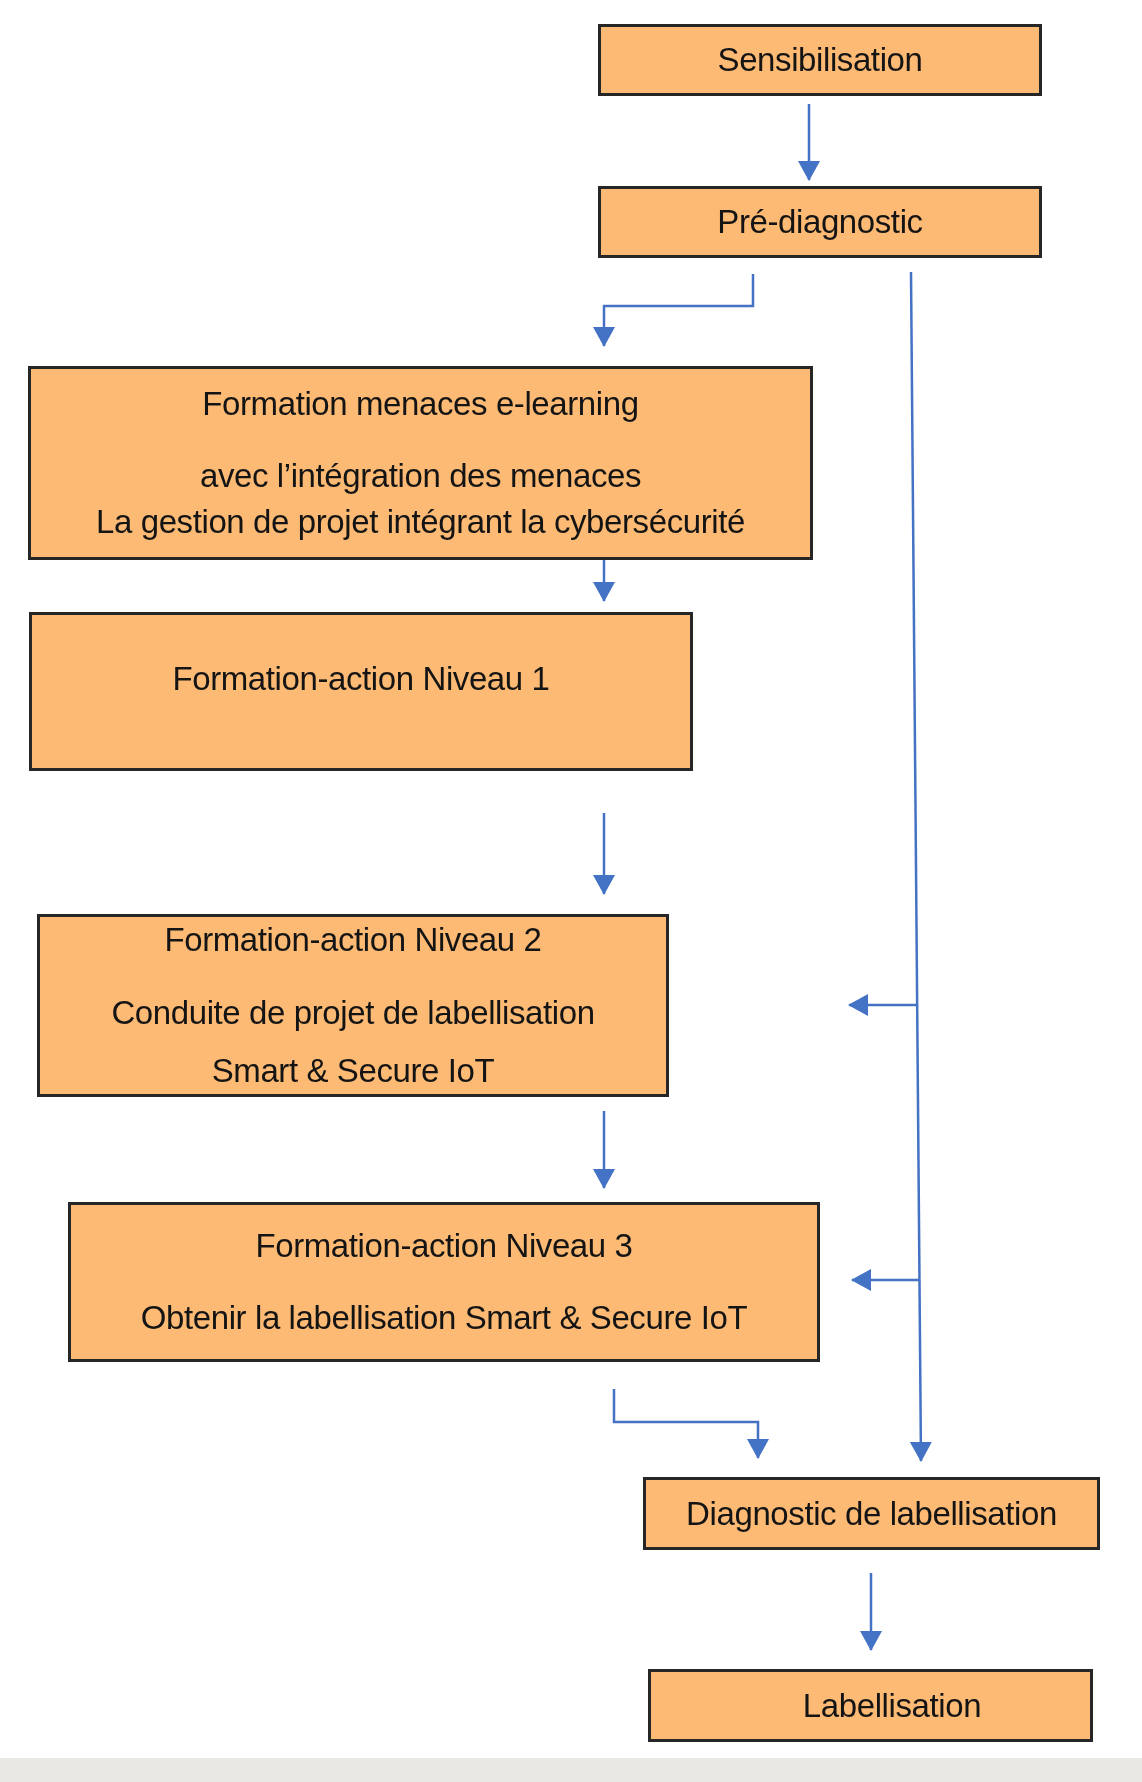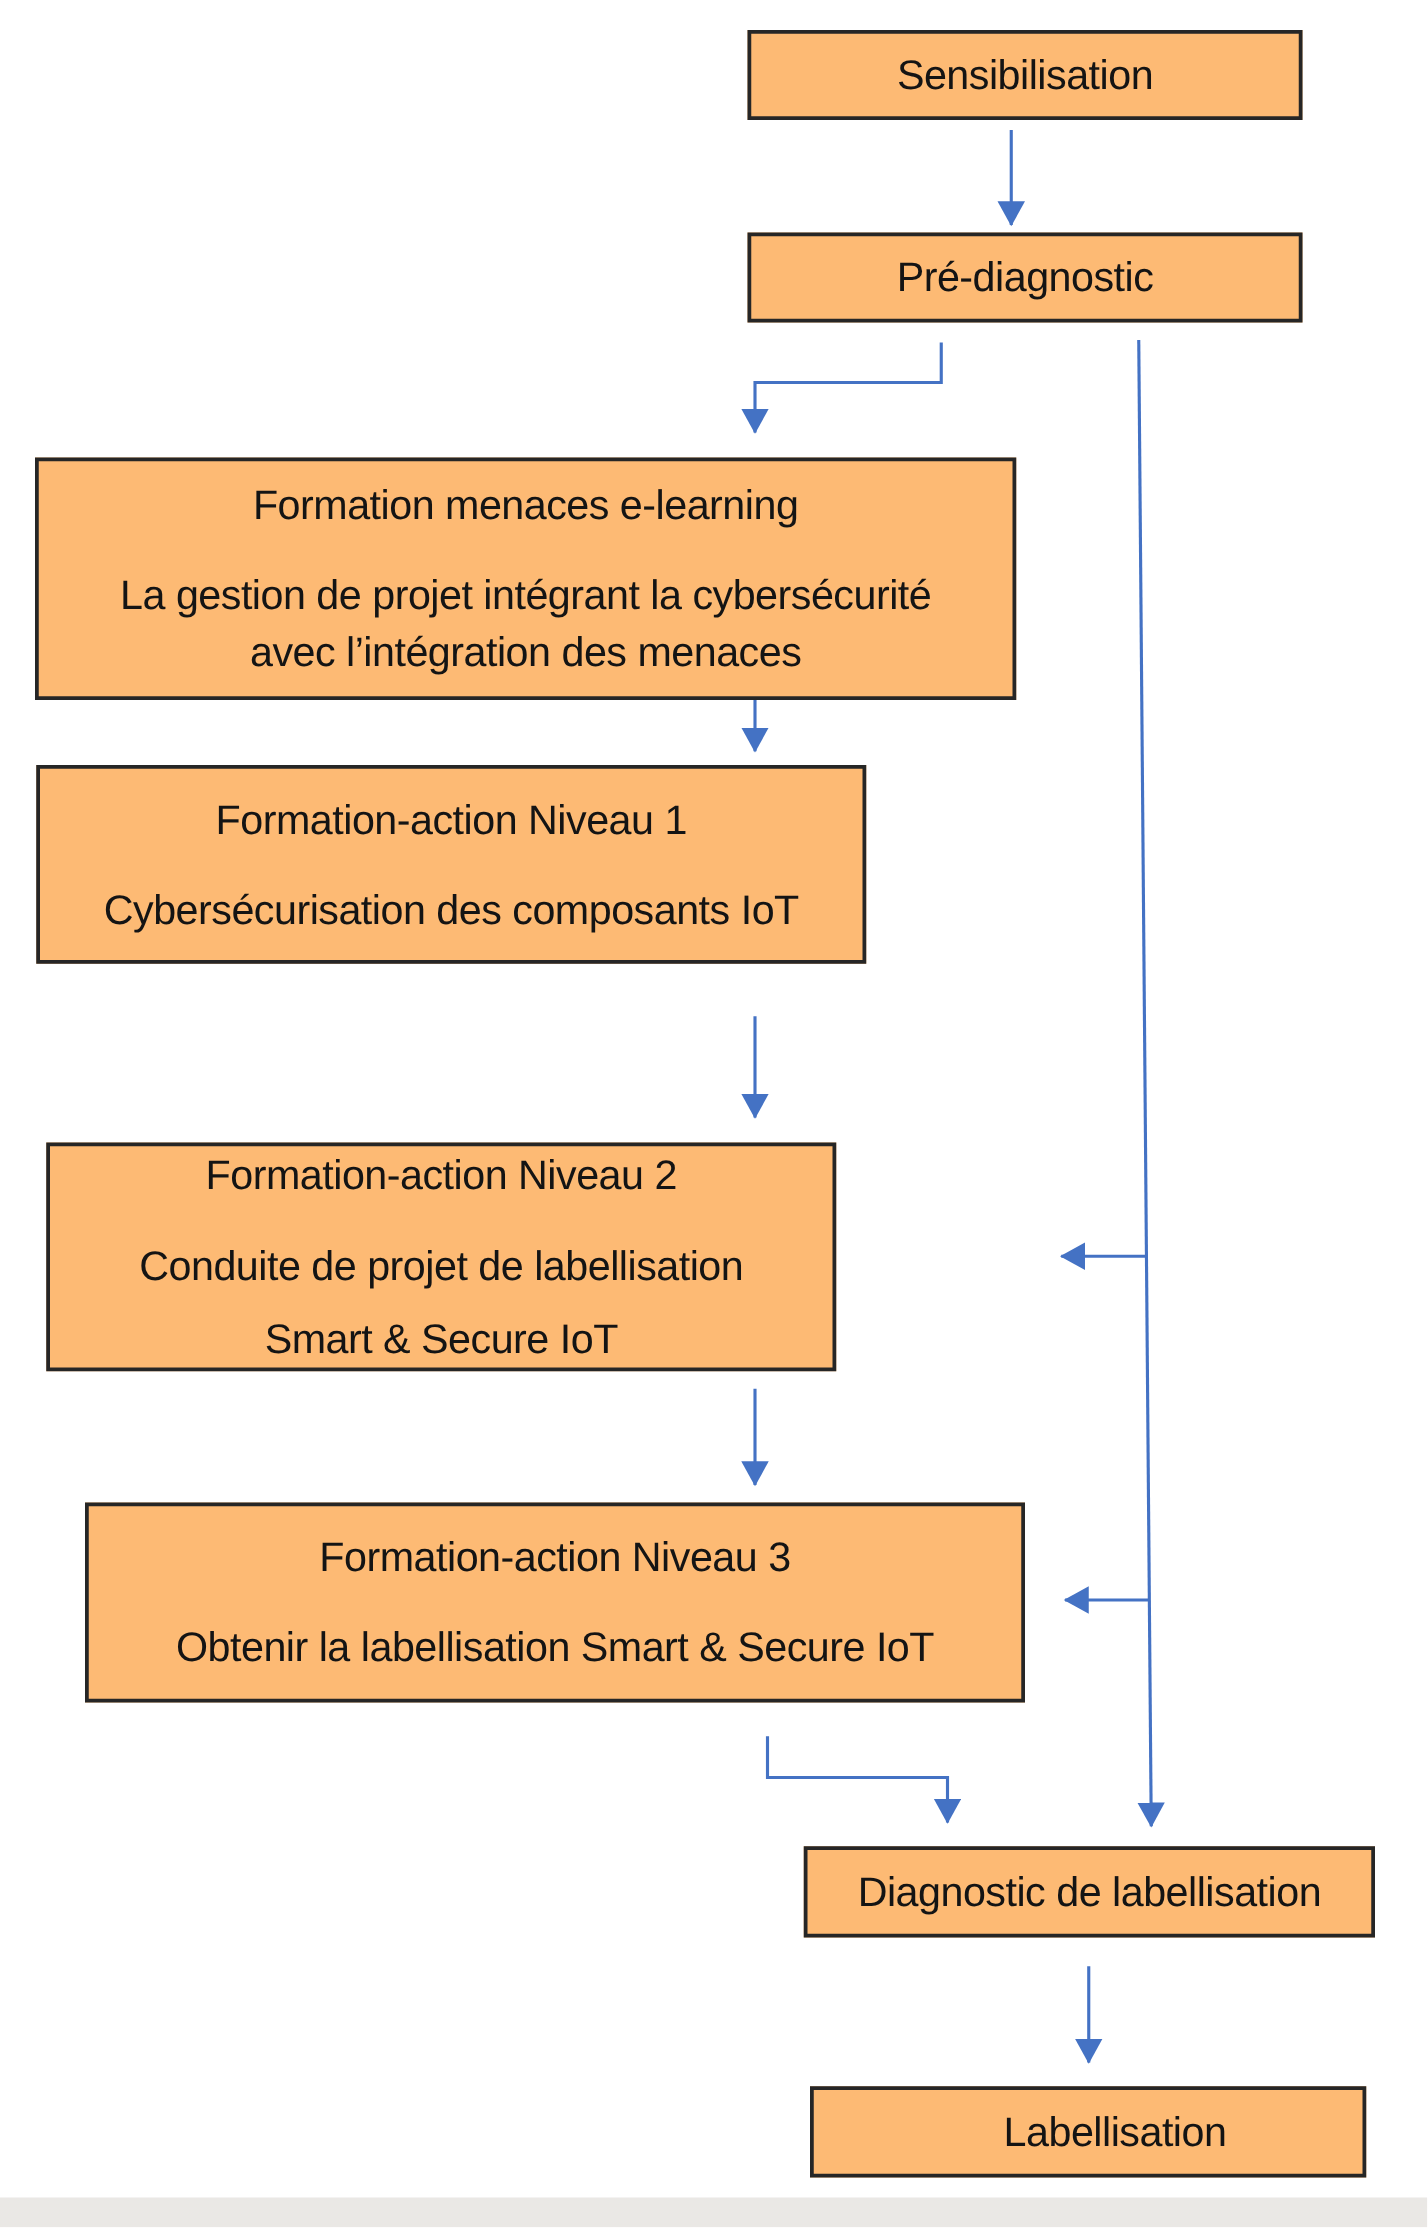--- a/index.html
+++ b/index.html
@@ -78,27 +78,26 @@
 
   <div class="node" style="left: 598px; top: 24px; width: 444px; height: 72px; border-color: rgb(38, 38, 38);">
       <div class="line">Sensibilisation</div>
     </div>
   <div class="node" style="left: 598px; top: 186px; width: 444px; height: 72px; border-color: rgb(38, 38, 38);">
       <div class="line">Pré-diagnostic</div>
     </div>
   <div class="node" style="left: 28px; top: 366px; width: 785px; height: 194px; border-color: rgb(38, 38, 38);">
       <div class="line">Formation menaces e-learning</div>
       <div class="spacer"></div>
+      <div class="line">avec l’intégration des menaces</div>
       <div class="line">La gestion de projet intégrant la cybersécurité</div>
-      <div class="line">avec l’intégration des menaces</div>
     </div>
   <div class="node" style="left: 29px; top: 612px; width: 664px; height: 159px; border-color: rgb(38, 38, 38);">
       <div class="line">Formation-action Niveau 1</div>
       <div class="spacer"></div>
-      <div class="line">Cybersécurisation des composants IoT</div>
     </div>
   <div class="node" style="left: 37px; top: 914px; width: 632px; height: 183px; border-color: rgb(38, 38, 38); gap: 12px;">
       <div class="line">Formation-action Niveau 2</div>
       <div class="spacer"></div>
       <div class="line">Conduite de projet de labellisation</div>
       <div class="line">Smart &amp; Secure IoT</div>
     </div>
   <div class="node" style="left: 68px; top: 1202px; width: 752px; height: 160px; border-color: rgb(38, 38, 38);">
       <div class="line">Formation-action Niveau 3</div>
       <div class="spacer"></div>

